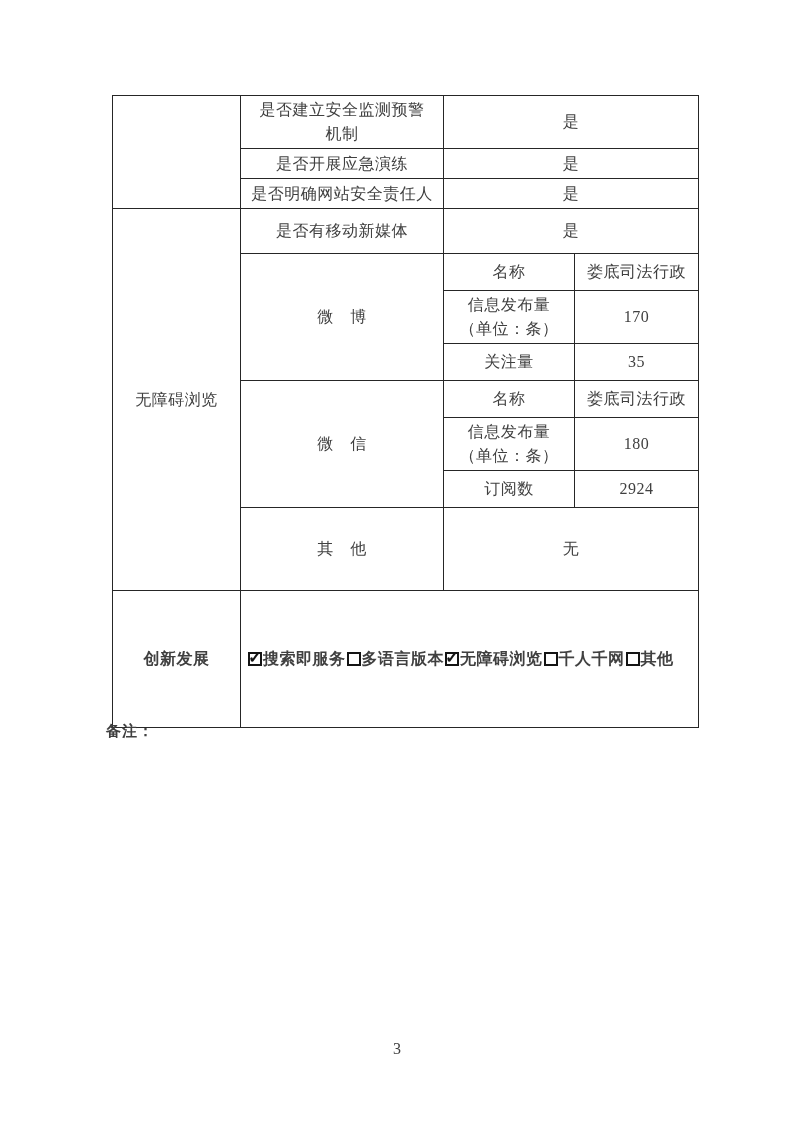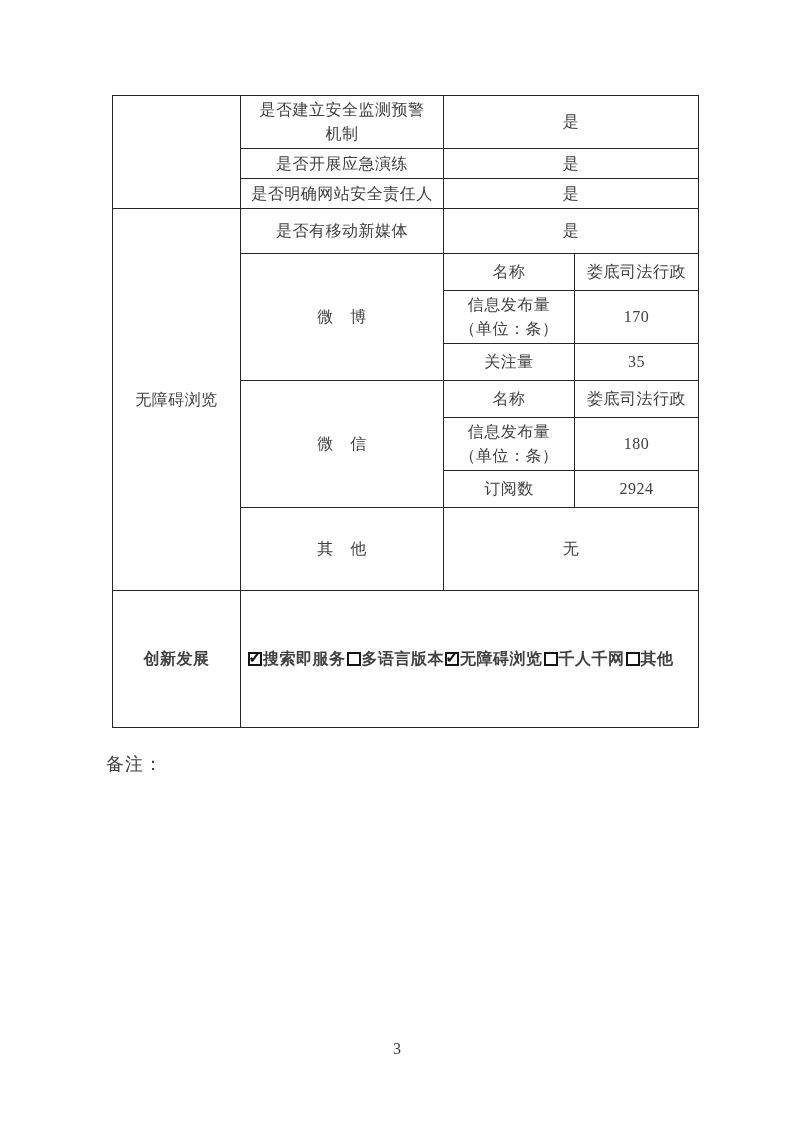--- a/index.html
+++ b/index.html
@@ -55,23 +55,24 @@
   .checkbox.checked::after {
     content:"✓";
     position:absolute;
     left:-2px; top:-8px;
     font-size:17px;
     font-weight:bold;
     color:#141414;
   }
   .remark {
     position:absolute;
-    left:106px; top:752px;
-    font-size:18px;
+    left:106px; top:722px;
+    font-size:15px;
     letter-spacing:1px;
+    font-weight:bold;
   }
   .pagenum {
     position:absolute;
     left:0; top:1040px;
     width:100%;
     text-align:center;
     font-size:16px;
   }
 </style>
 </head>

